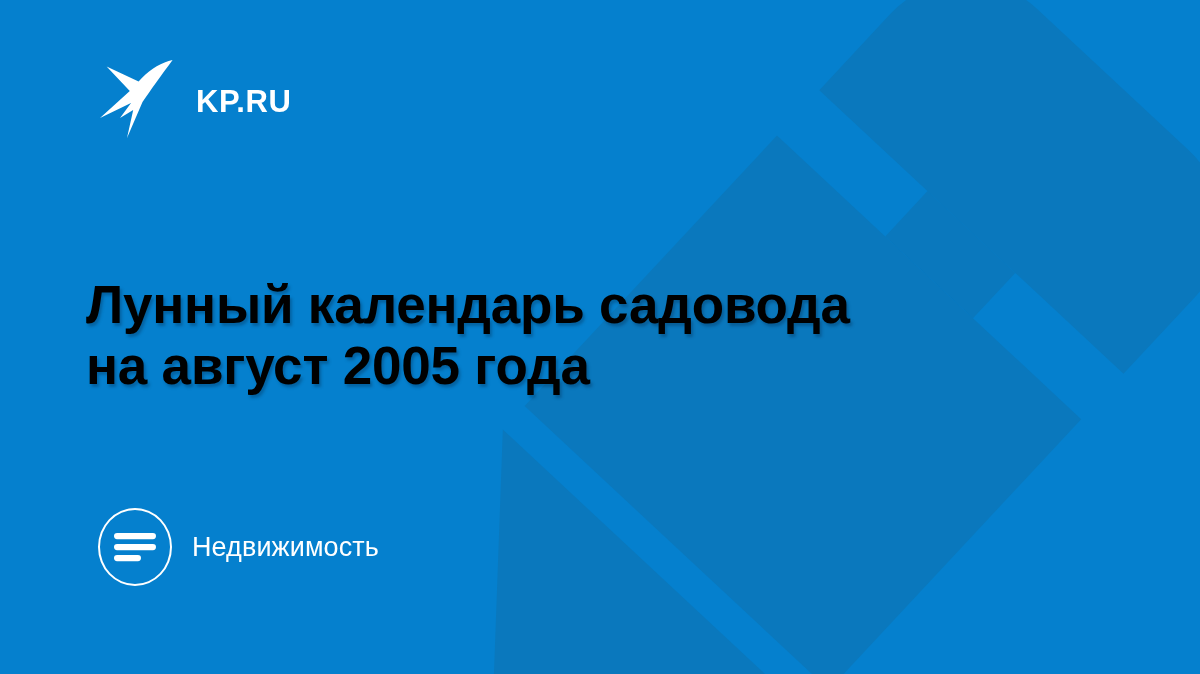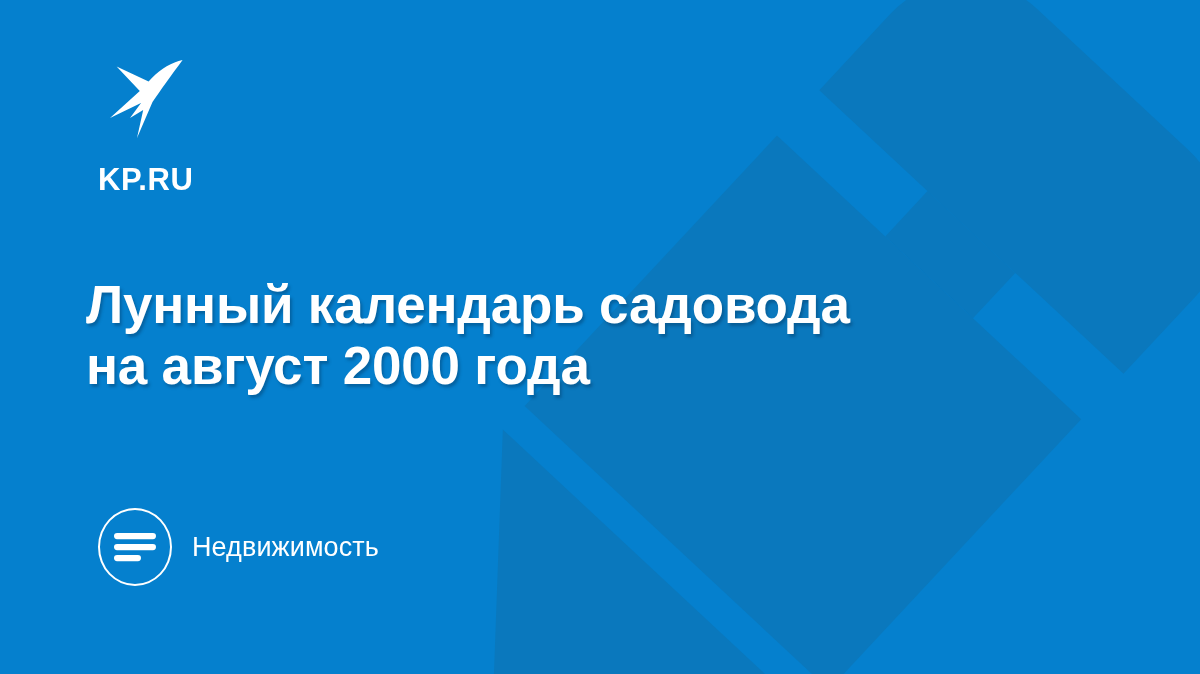--- a/index.html
+++ b/index.html
@@ -28,21 +28,20 @@
   }
 
   
   #brand {
     position: absolute;
     left: 98px;
     top: 58px;
     display: flex;
     align-items: center;
     gap: 22px;
-    flex-direction: column;
   }
   #brand-bird {
     display: block;
     width: 76px;
     height: 82px;
   }
   #brand-word {
     color: #ffffff;
     font-size: 31px;
     font-weight: 700;
@@ -52,21 +51,21 @@
     position: relative;
     top: 2px;
   }
 
   
   #headline {
     position: absolute;
     left: 86px;
     top: 238px;
     width: 900px;
-    color: #ffffff;
+    color: #000000;
     font-size: 53px;
     font-weight: 700;
     line-height: 1.16;
     letter-spacing: -0.2px;
     text-shadow: 2px 3px 3px rgba(0, 40, 75, 0.34);
   }
   #headline .hl-line {
     display: block;
     white-space: nowrap;
   }
@@ -138,21 +137,21 @@
                L35.2 52.0
                L29.0 80.0
                L44.5 44.0
                C52.0 33.0 63.5 17.0 74.6 2.0 Z"></path>
     </svg>
     <span id="brand-word">KP.RU</span>
   </div>
 
   <h1 id="headline">
     <span class="hl-line">Лунный календарь садовода</span>
-    <span class="hl-line">на август 2000 года</span>
+    <span class="hl-line">на август 2005 года</span>
   </h1>
 
   <div id="rubric">
     <span id="rubric-badge">
       <svg width="44" height="30" viewBox="0 0 44 30" xmlns="http://www.w3.org/2000/svg" aria-hidden="true">
         <rect x="1" y="1" width="42" height="6.2" rx="3.1" fill="#ffffff"></rect>
         <rect x="1" y="12" width="42" height="6.2" rx="3.1" fill="#ffffff"></rect>
         <rect x="1" y="23" width="27" height="6.2" rx="3.1" fill="#ffffff"></rect>
       </svg>
     </span>

